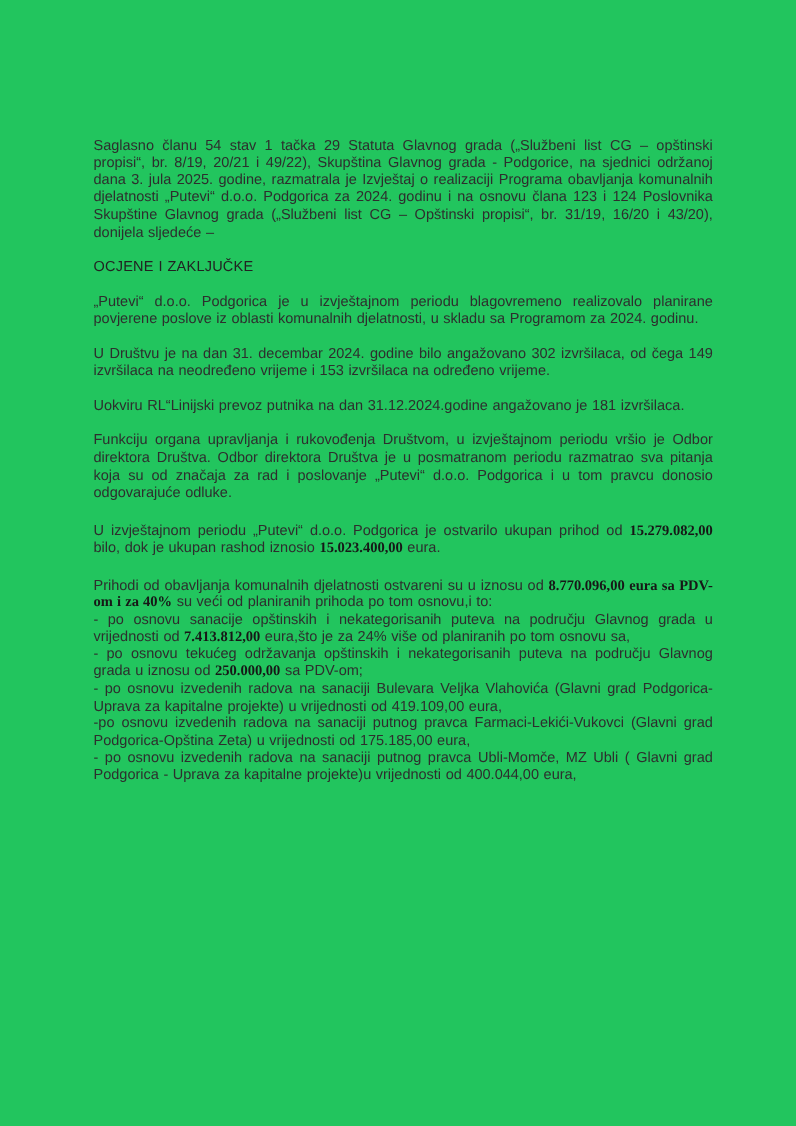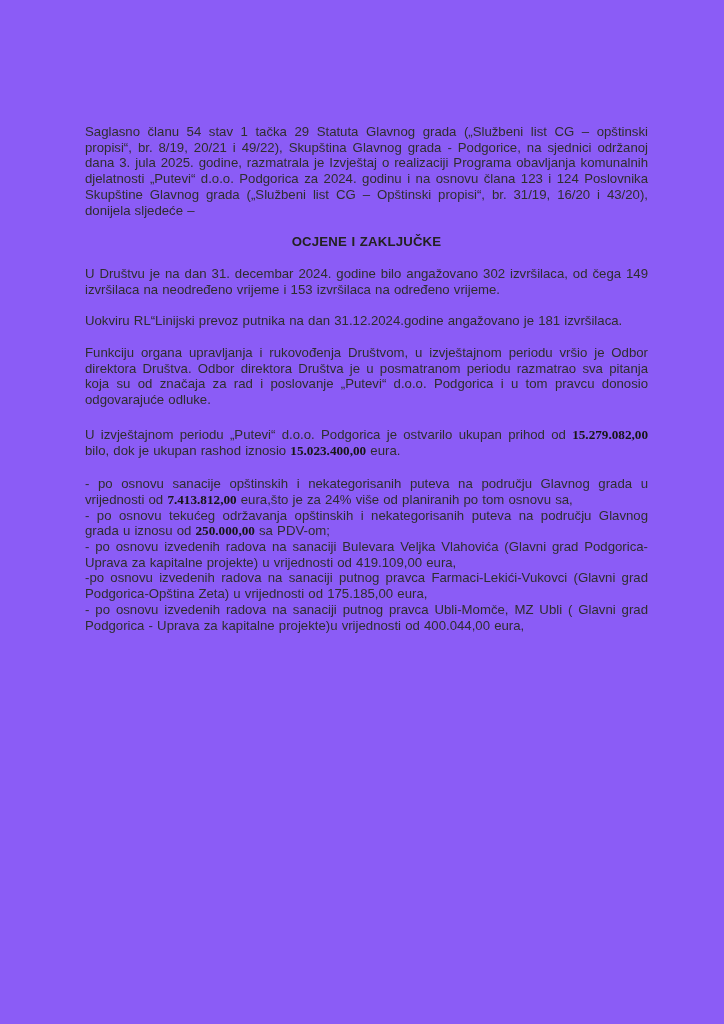--- a/index.html
+++ b/index.html
@@ -5,68 +5,70 @@
   html, body { margin: 0; padding: 0; }
   body {
     width: 724px; height: 1024px;
     background: #ffffff;
     font-family: "Liberation Sans", sans-serif;
     overflow: hidden;
   }
   .page {
     position: absolute; left: 0; top: 0;
     width: 724px; height: 1024px;
-    background: #8b5cf6;
+    background: #22c55e;
     color: #2e2e2e;
   }
   .content {
     position: absolute; left: 85px; top: 124px;
     width: 563px;
     font-size: 13.2px;
     line-height: 15.7px;
     text-align: justify;
     word-spacing: 0.5px;
   }
   .para { margin: 0 0 16px 0; }
   .para.gap19 { margin-bottom: 19px; }
   .para.gap18 { margin-bottom: 18px; }
   .heading {
-    font-weight: bold;
-    text-align: center;
+    font-weight: normal;
+    text-align: left;
     margin: 10px 0 16px 0;
     letter-spacing: 0.2px;
     color: #222222;
   }
   .label { margin: 0 0 16px 0; }
   .group { margin: 0; }
   .line { text-align: justify; }
   b { font-weight: bold; color: #171717; font-family: Liberation Serif, serif; }
 </style>
 </head>
 <body>
 
 <div class="page">
   <div class="content">
 
     <p class="para"><span>Saglasno članu 54 stav 1 tačka 29 Statuta Glavnog grada („Službeni list CG – opštinski propisi“, br. 8/19, 20/21 i 49/22), Skupština Glavnog grada - Podgorice, na sjednici održanoj dana 3. jula 2025. godine, razmatrala je Izvještaj o realizaciji Programa obavljanja komunalnih djelatnosti „Putevi“ d.o.o. Podgorica za 2024. godinu i na osnovu člana 123 i 124 Poslovnika Skupštine Glavnog grada („Službeni list CG – Opštinski propisi“, br. 31/19, 16/20 i 43/20), donijela sljedeće –</span></p>
 
     <div class="heading">OCJENE I ZAKLJUČKE</div>
 
 
+    <p class="para"><span>„Putevi“ d.o.o. Podgorica je u izvještajnom periodu blagovremeno realizovalo planirane povjerene poslove iz oblasti komunalnih djelatnosti, u skladu sa Programom za 2024. godinu.</span></p>
 
     <p class="para"><span>U Društvu je na dan 31. decembar 2024. godine bilo angažovano 302 izvršilaca, od čega 149 izvršilaca na neodređeno vrijeme i 153 izvršilaca na određeno vrijeme.</span></p>
 
     <p class="para"><span>Uokviru RL“Linijski prevoz putnika na dan 31.12.2024.godine angažovano je 181 izvršilaca.</span></p>
 
     <p class="para gap19"><span>Funkciju organa upravljanja i rukovođenja Društvom, u izvještajnom periodu vršio je Odbor direktora Društva. Odbor direktora Društva je u posmatranom periodu razmatrao sva pitanja koja su od značaja za rad i poslovanje „Putevi“ d.o.o. Podgorica i u tom pravcu donosio odgovarajuće odluke.</span></p>
 
     <p class="para gap18"><span>U izvještajnom periodu „Putevi“ d.o.o. Podgorica je ostvarilo ukupan prihod od </span><b>15.279.082,00</b><span> bilo, dok je ukupan rashod iznosio </span><b>15.023.400,00</b><span> eura.</span></p>
 
 
     <div class="group">
+      <div class="line"><span>Prihodi od obavljanja komunalnih djelatnosti ostvareni su u iznosu od </span><b>8.770.096,00 eura sa PDV-om i za 40%</b><span> su veći od planiranih prihoda po tom osnovu,i to:</span></div>
       <div class="line"><span>- po osnovu sanacije opštinskih i nekategorisanih puteva na području Glavnog grada u vrijednosti od </span><b>7.413.812,00</b><span> eura,što je za 24% više od planiranih po tom osnovu sa,</span></div>
       <div class="line"><span>- po osnovu tekućeg održavanja opštinskih i nekategorisanih puteva na području Glavnog grada u iznosu od </span><b>250.000,00</b><span> sa PDV-om;</span></div>
       <div class="line"><span>- po osnovu izvedenih radova na sanaciji Bulevara Veljka Vlahovića (Glavni grad Podgorica-Uprava za kapitalne projekte) u vrijednosti od 419.109,00 eura,</span></div>
       <div class="line"><span>-po osnovu izvedenih radova na sanaciji putnog pravca Farmaci-Lekići-Vukovci (Glavni grad Podgorica-Opština Zeta) u vrijednosti od 175.185,00 eura,</span></div>
       <div class="line"><span>- po osnovu izvedenih radova na sanaciji putnog pravca Ubli-Momče, MZ Ubli ( Glavni grad Podgorica - Uprava za kapitalne projekte)u vrijednosti od 400.044,00 eura,</span></div>
     </div>
 
   </div>
 </div>
 

